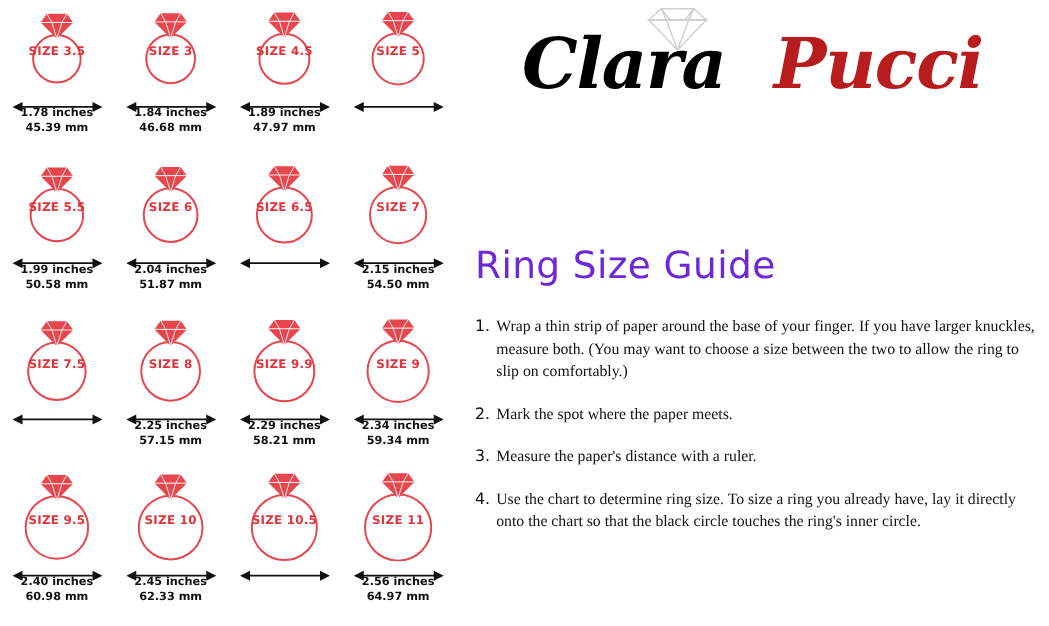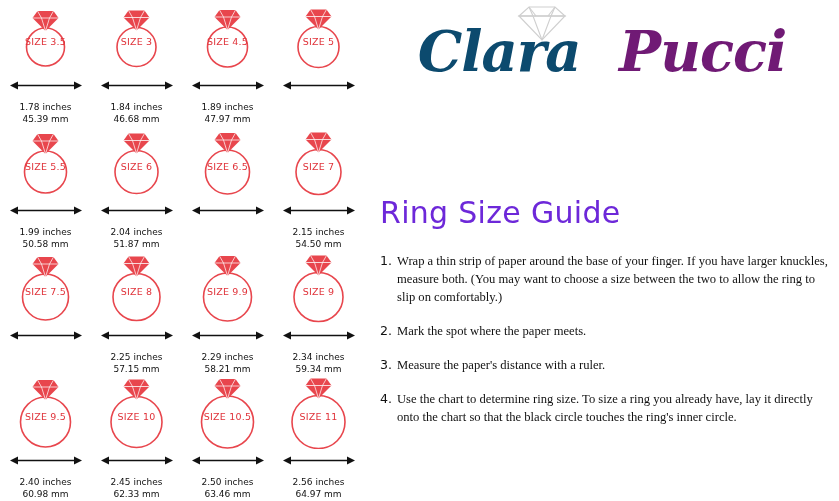--- a/index.html
+++ b/index.html
@@ -28,20 +28,21 @@
     width: 364px;
     height: 501px;
     display: grid;
     grid-template-columns: repeat(4, 91px);
     grid-template-rows: repeat(4, 125px);
   }
   .cell {
     position: relative;
     width: 91px;
     height: 125px;
+    font-weight: bold;
   }
   .ring-wrap {
     position: absolute;
     left: 0;
     top: 2px;
     width: 91px;
     height: 72px;
   }
   .ring-svg {
     display: block;
@@ -62,21 +63,21 @@
     position: absolute;
     left: 10px;
     top: 76px;
     width: 72px;
     height: 11px;
   }
   .measure {
     position: absolute;
     left: 0;
     right: 0;
-    top: 102px;
+    top: 86px;
     text-align: center;
     font-size: 9px;
     line-height: 11.5px;
     color: #111;
   }
   .measure div { white-space: nowrap; }
 
   
   #right {
     position: absolute;
@@ -106,22 +107,22 @@
     width: 460px;
     height: 76px;
     text-align: center;
     font-family: "DejaVu Serif", serif;
     font-size: 56px;
     font-style: italic;
     font-weight: bold;
     letter-spacing: -1px;
     white-space: nowrap;
   }
-  #logo-clara { color: #0c4a6e; }
-  #logo-pucci { color: #701a75; margin-left: 20px; }
+  #logo-clara { color: #000000; }
+  #logo-pucci { color: #b91c1c; margin-left: 20px; }
 
   #guide-title {
     position: absolute;
     left: 8px;
     top: 195px;
     font-size: 30px;
     font-weight: normal;
     color: #6d28d9;
     letter-spacing: 0.3px;
     font-family: "DejaVu Sans", sans-serif;
@@ -547,24 +548,20 @@
               <line x1="49.5" y1="9" x2="45.5" y2="22"></line>
             </g>
           </svg>
         </div>
         <div class="size-label">SIZE 10.5</div>
         <div class="arrow"><svg width="72" height="11" viewBox="0 0 72 11" aria-hidden="true">
             <line x1="7" y1="5.5" x2="65" y2="5.5" stroke="#111111" stroke-width="1.4"></line>
             <polygon points="0,5.5 8,1.5 8,9.5" fill="#111111"></polygon>
             <polygon points="72,5.5 64,1.5 64,9.5" fill="#111111"></polygon>
           </svg></div>
-        <div class="measure">
-          <div>2.50 inches</div>
-          <div>63.46 mm</div>
-        </div>
       </div>
       <div class="cell">
         <div class="ring-wrap">
           <svg class="ring-svg" width="91" height="72" viewBox="0 0 91 72" aria-hidden="true">
             <circle cx="45.5" cy="45" r="26.5" fill="none" stroke="#e8464d" stroke-width="1.6"></circle>
             <g fill="#e8464d">
               <polygon points="32.5,8.5 45.5,21.5 58.5,8.5"></polygon>
               <polygon points="32.5,8.5 37.5,1.5 53.5,1.5 58.5,8.5"></polygon>
             </g>
             <g stroke="#ffffff" stroke-width="0.8" opacity="0.9">

